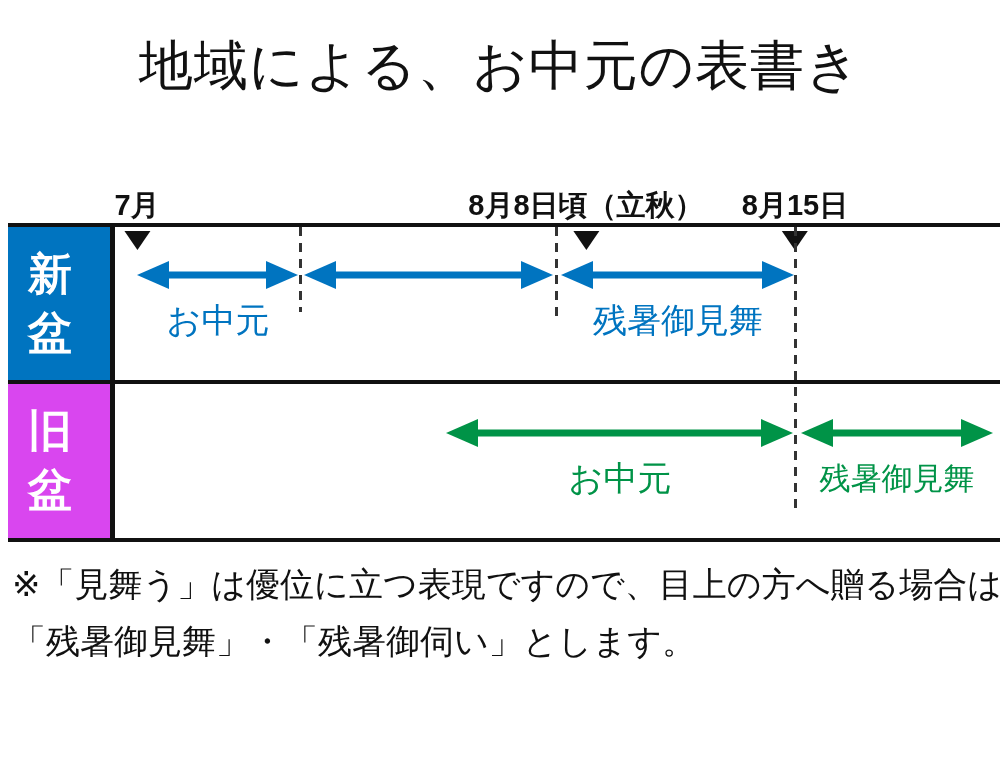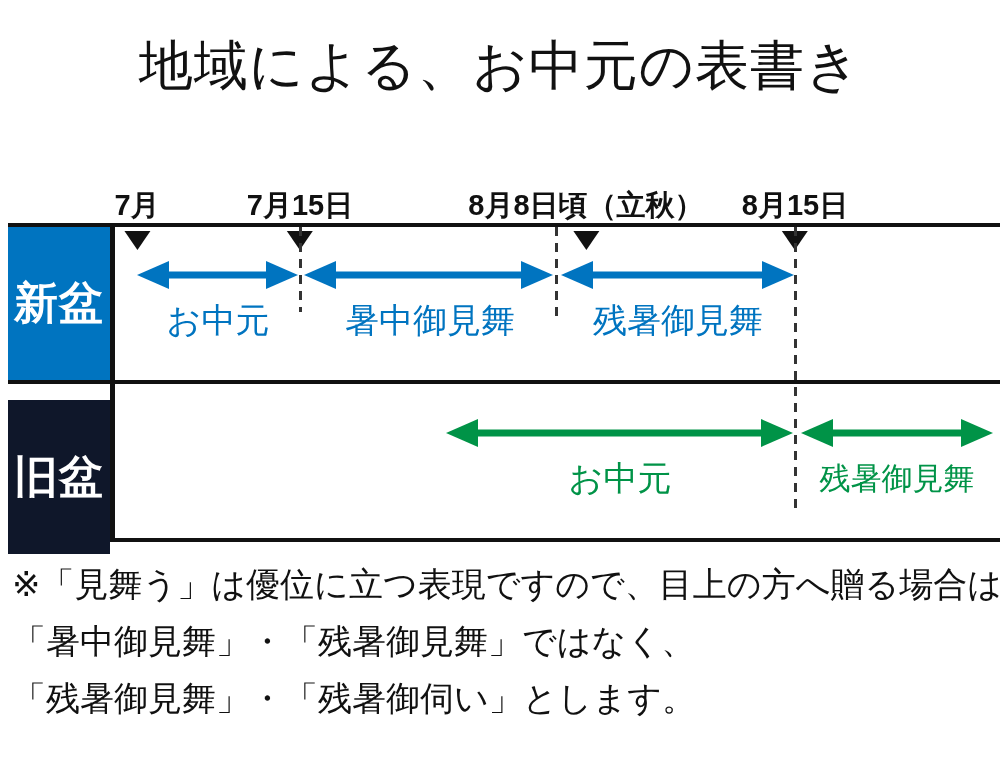--- a/index.html
+++ b/index.html
@@ -19,23 +19,23 @@
     width: 0; height: 0; margin: 5px auto 0;
     border-left: 13px solid transparent; border-right: 13px solid transparent;
     border-top: 19px solid #111;
   }
 
   
   .hline { position: absolute; left: 8px; width: 992px; height: 4px; background: #111; }
   .vline { position: absolute; left: 110px; width: 5px; background: #111; }
 
   .row-box {
-    position: absolute; left: 8px; width: 102px;
+    position: absolute; left: 8px; width: 82px;
     display: flex; align-items: center; justify-content: center;
-    color: #fff; font-size: 44px; font-weight: bold; letter-spacing: 1px;
+    color: #fff; font-size: 44px; font-weight: bold; letter-spacing: 1px; padding-left: 20px;
   }
 
   
   .dash { position: absolute; width: 3px;
     background: repeating-linear-gradient(to bottom, #333 0px, #333 9px, transparent 9px, transparent 16px);
   }
 
   
   .arrow { position: absolute; height: 28px; }
   .arrow .shaft { position: absolute; left: 27px; right: 27px; top: 50%; transform: translateY(-50%); height: 7px; }
@@ -62,42 +62,38 @@
 <body>
 
 <div class="stage">
 
   <div class="title">地域による、お中元の表書き</div>
 
   <div class="date-marker" style="left:137px">
     <div class="date-label">7月</div>
     <div class="tri-down"></div>
   </div>
-  <div class="date-marker" style="left:300px">
-    <div class="date-label">7月15日</div>
-    <div class="tri-down"></div>
-  </div>
   <div class="date-marker" style="left:586px">
     <div class="date-label">8月8日頃（立秋）</div>
     <div class="tri-down"></div>
   </div>
   <div class="date-marker" style="left:795px">
     <div class="date-label">8月15日</div>
     <div class="tri-down"></div>
   </div>
 
   <div class="hline" style="top:223px"></div>
   <div class="hline" style="top:380px"></div>
   <div class="hline" style="top:538px"></div>
   <div class="vline" style="top:223px; height:319px"></div>
 
   <div class="row-box" style="top:227px; height:153px; background:#0074c0">
     <span>新盆</span>
   </div>
-  <div class="row-box" style="top:400px; height:154px; background:#0f172a">
+  <div class="row-box" style="top:384px; height:154px; background:#d946ef">
     <span>旧盆</span>
   </div>
 
   <div class="dash" style="left:299px; top:227px; height:85px"></div>
   <div class="dash" style="left:555px; top:227px; height:93px"></div>
   <div class="dash" style="left:794px; top:227px; height:281px"></div>
 
   <div class="arrow blue" style="left:137px; top:261px; width:161px">
     <span class="head-l"></span>
     <span class="shaft"></span>
@@ -108,36 +104,34 @@
     <span class="shaft"></span>
     <span class="head-r"></span>
   </div>
   <div class="arrow blue" style="left:561px; top:261px; width:233px">
     <span class="head-l"></span>
     <span class="shaft"></span>
     <span class="head-r"></span>
   </div>
 
   <div class="seg-label seg-blue" style="left:218px; top:298px">お中元</div>
-  <div class="seg-label seg-blue" style="left:430px; top:298px">暑中御見舞</div>
   <div class="seg-label seg-blue" style="left:678px; top:298px">残暑御見舞</div>
 
   <div class="arrow green" style="left:446px; top:419px; width:347px">
     <span class="head-l"></span>
     <span class="shaft"></span>
     <span class="head-r"></span>
   </div>
   <div class="arrow green" style="left:801px; top:419px; width:192px">
     <span class="head-l"></span>
     <span class="shaft"></span>
     <span class="head-r"></span>
   </div>
 
   <div class="seg-label seg-green" style="left:620px; top:456px">お中元</div>
   <div class="seg-label seg-green-sm" style="left:897px; top:458px">残暑御見舞</div>
 
   <div class="note">
     <div>※「見舞う」は優位に立つ表現ですので、目上の方へ贈る場合は、</div>
-    <div>「暑中御見舞」・「残暑御見舞」ではなく、</div>
     <div>「残暑御見舞」・「残暑御伺い」とします。</div>
   </div>
 
 </div>
 
 </body></html>

